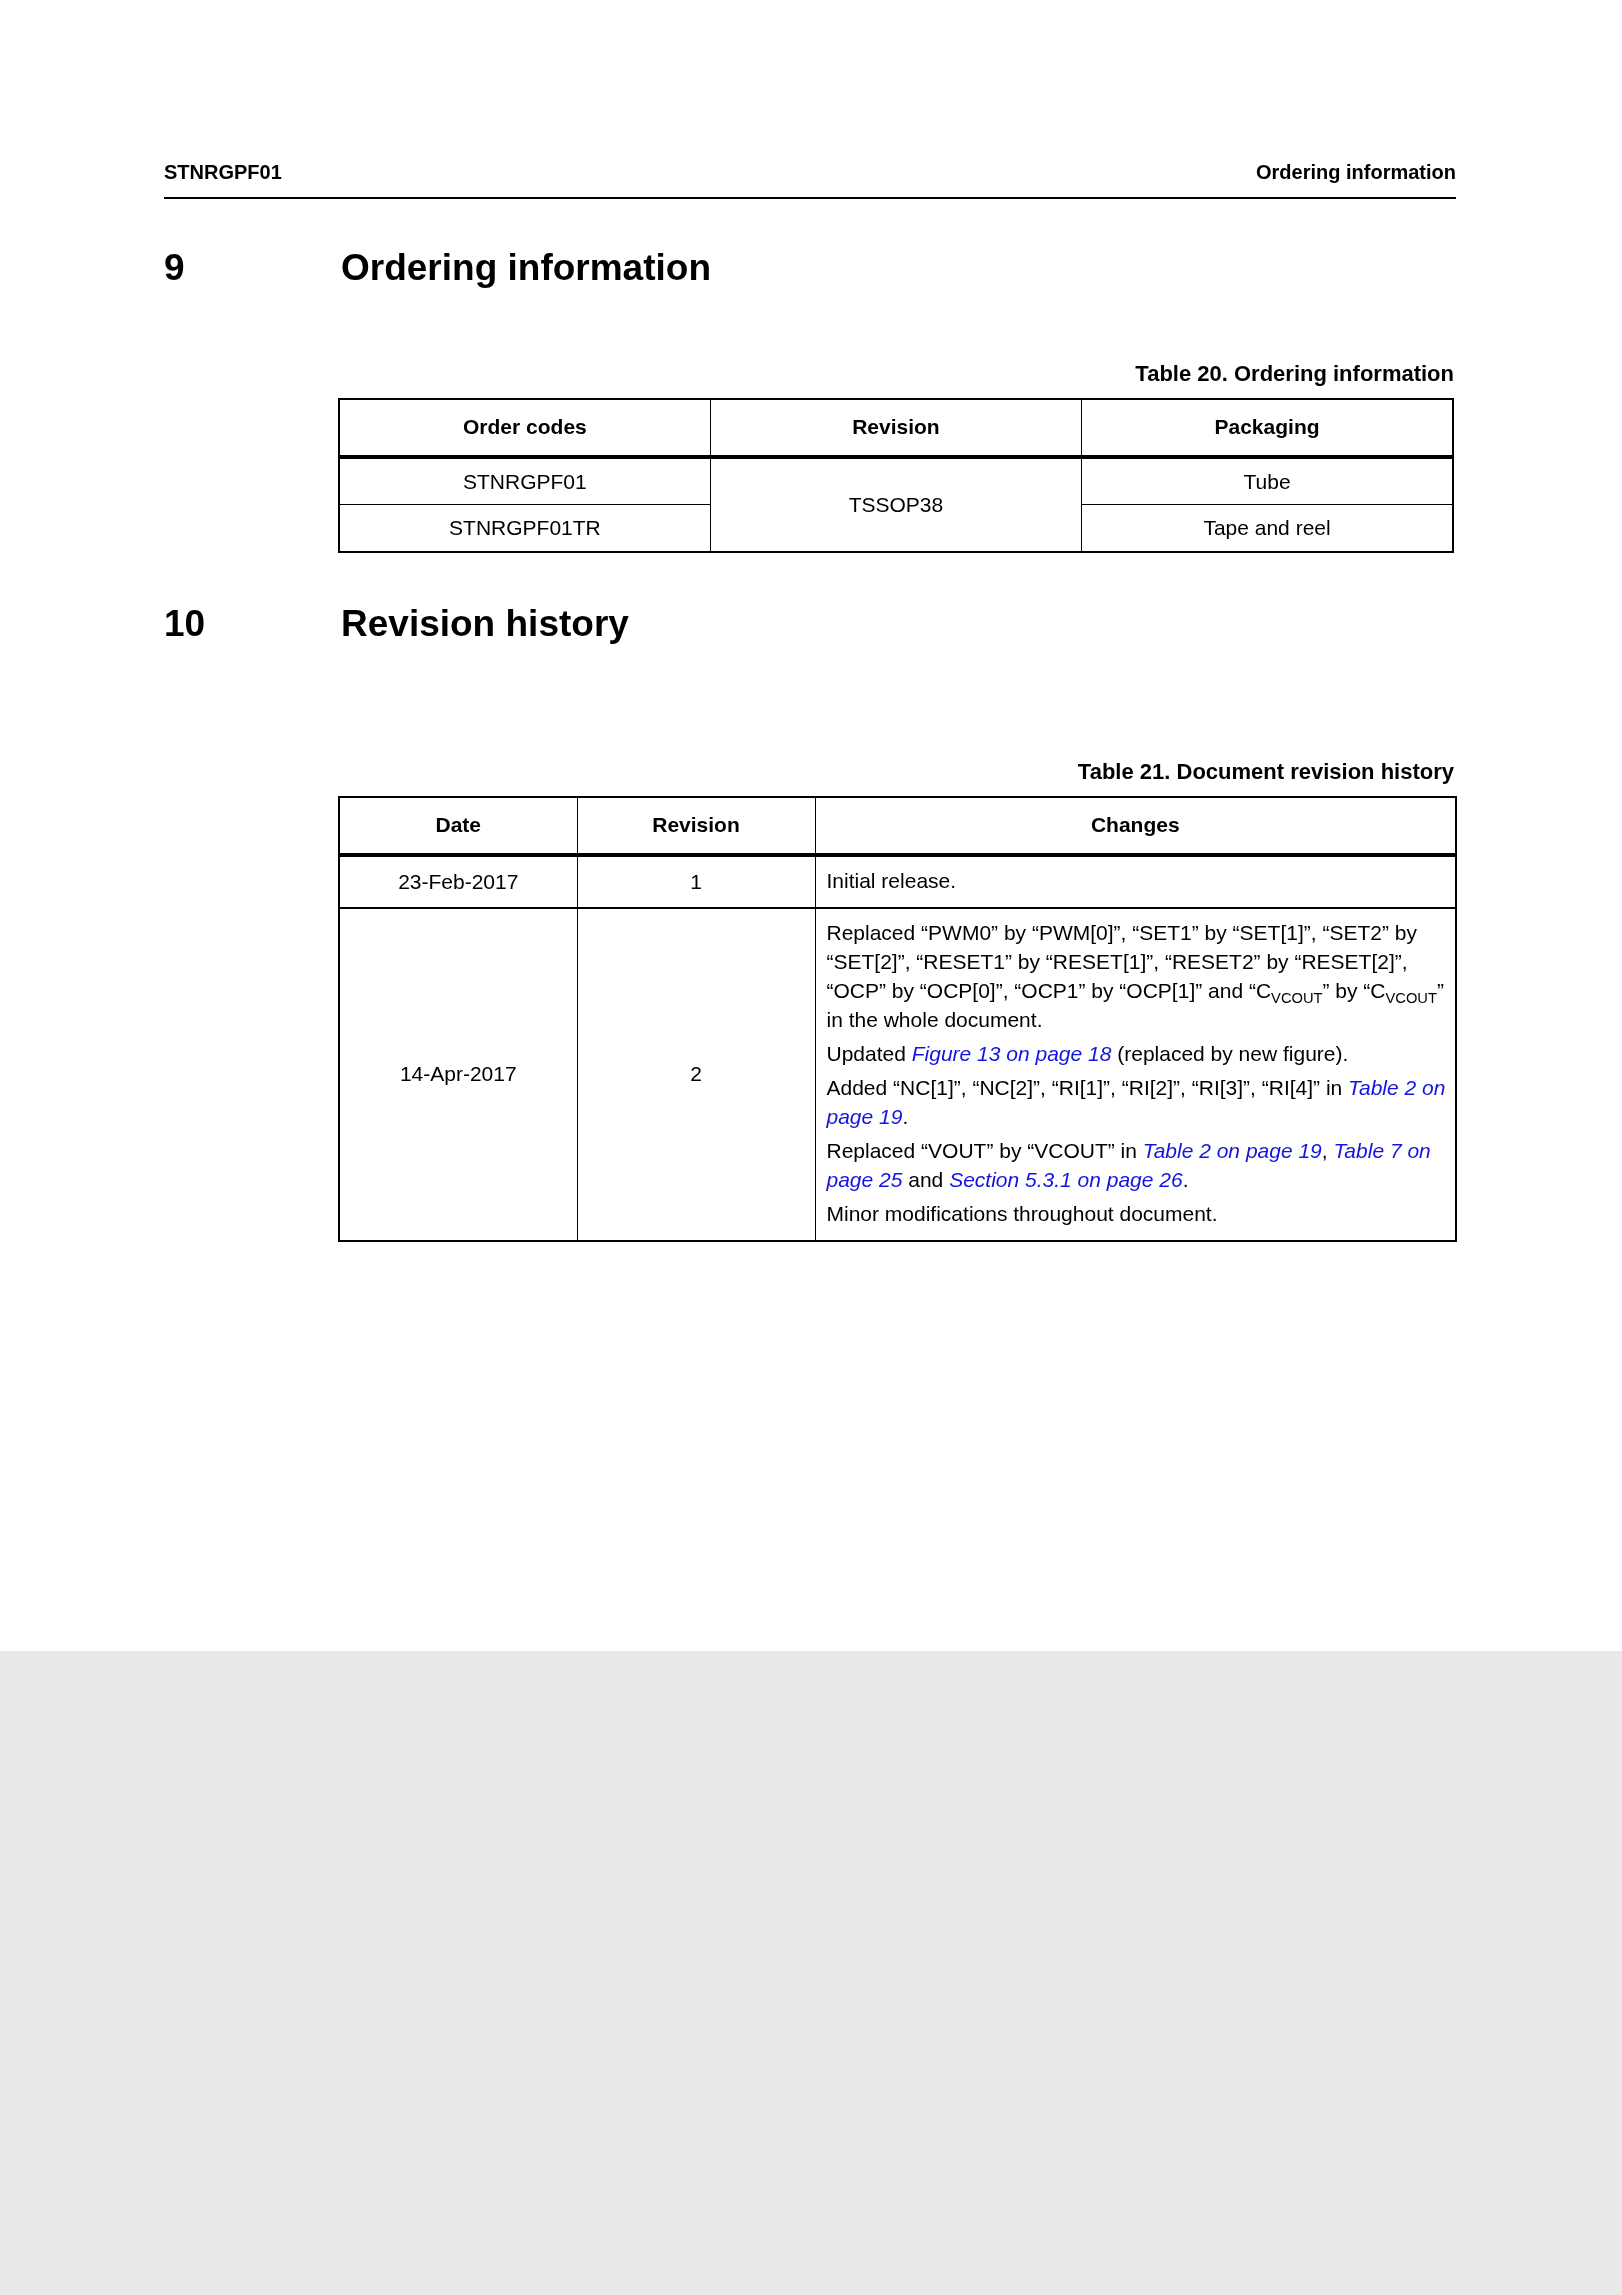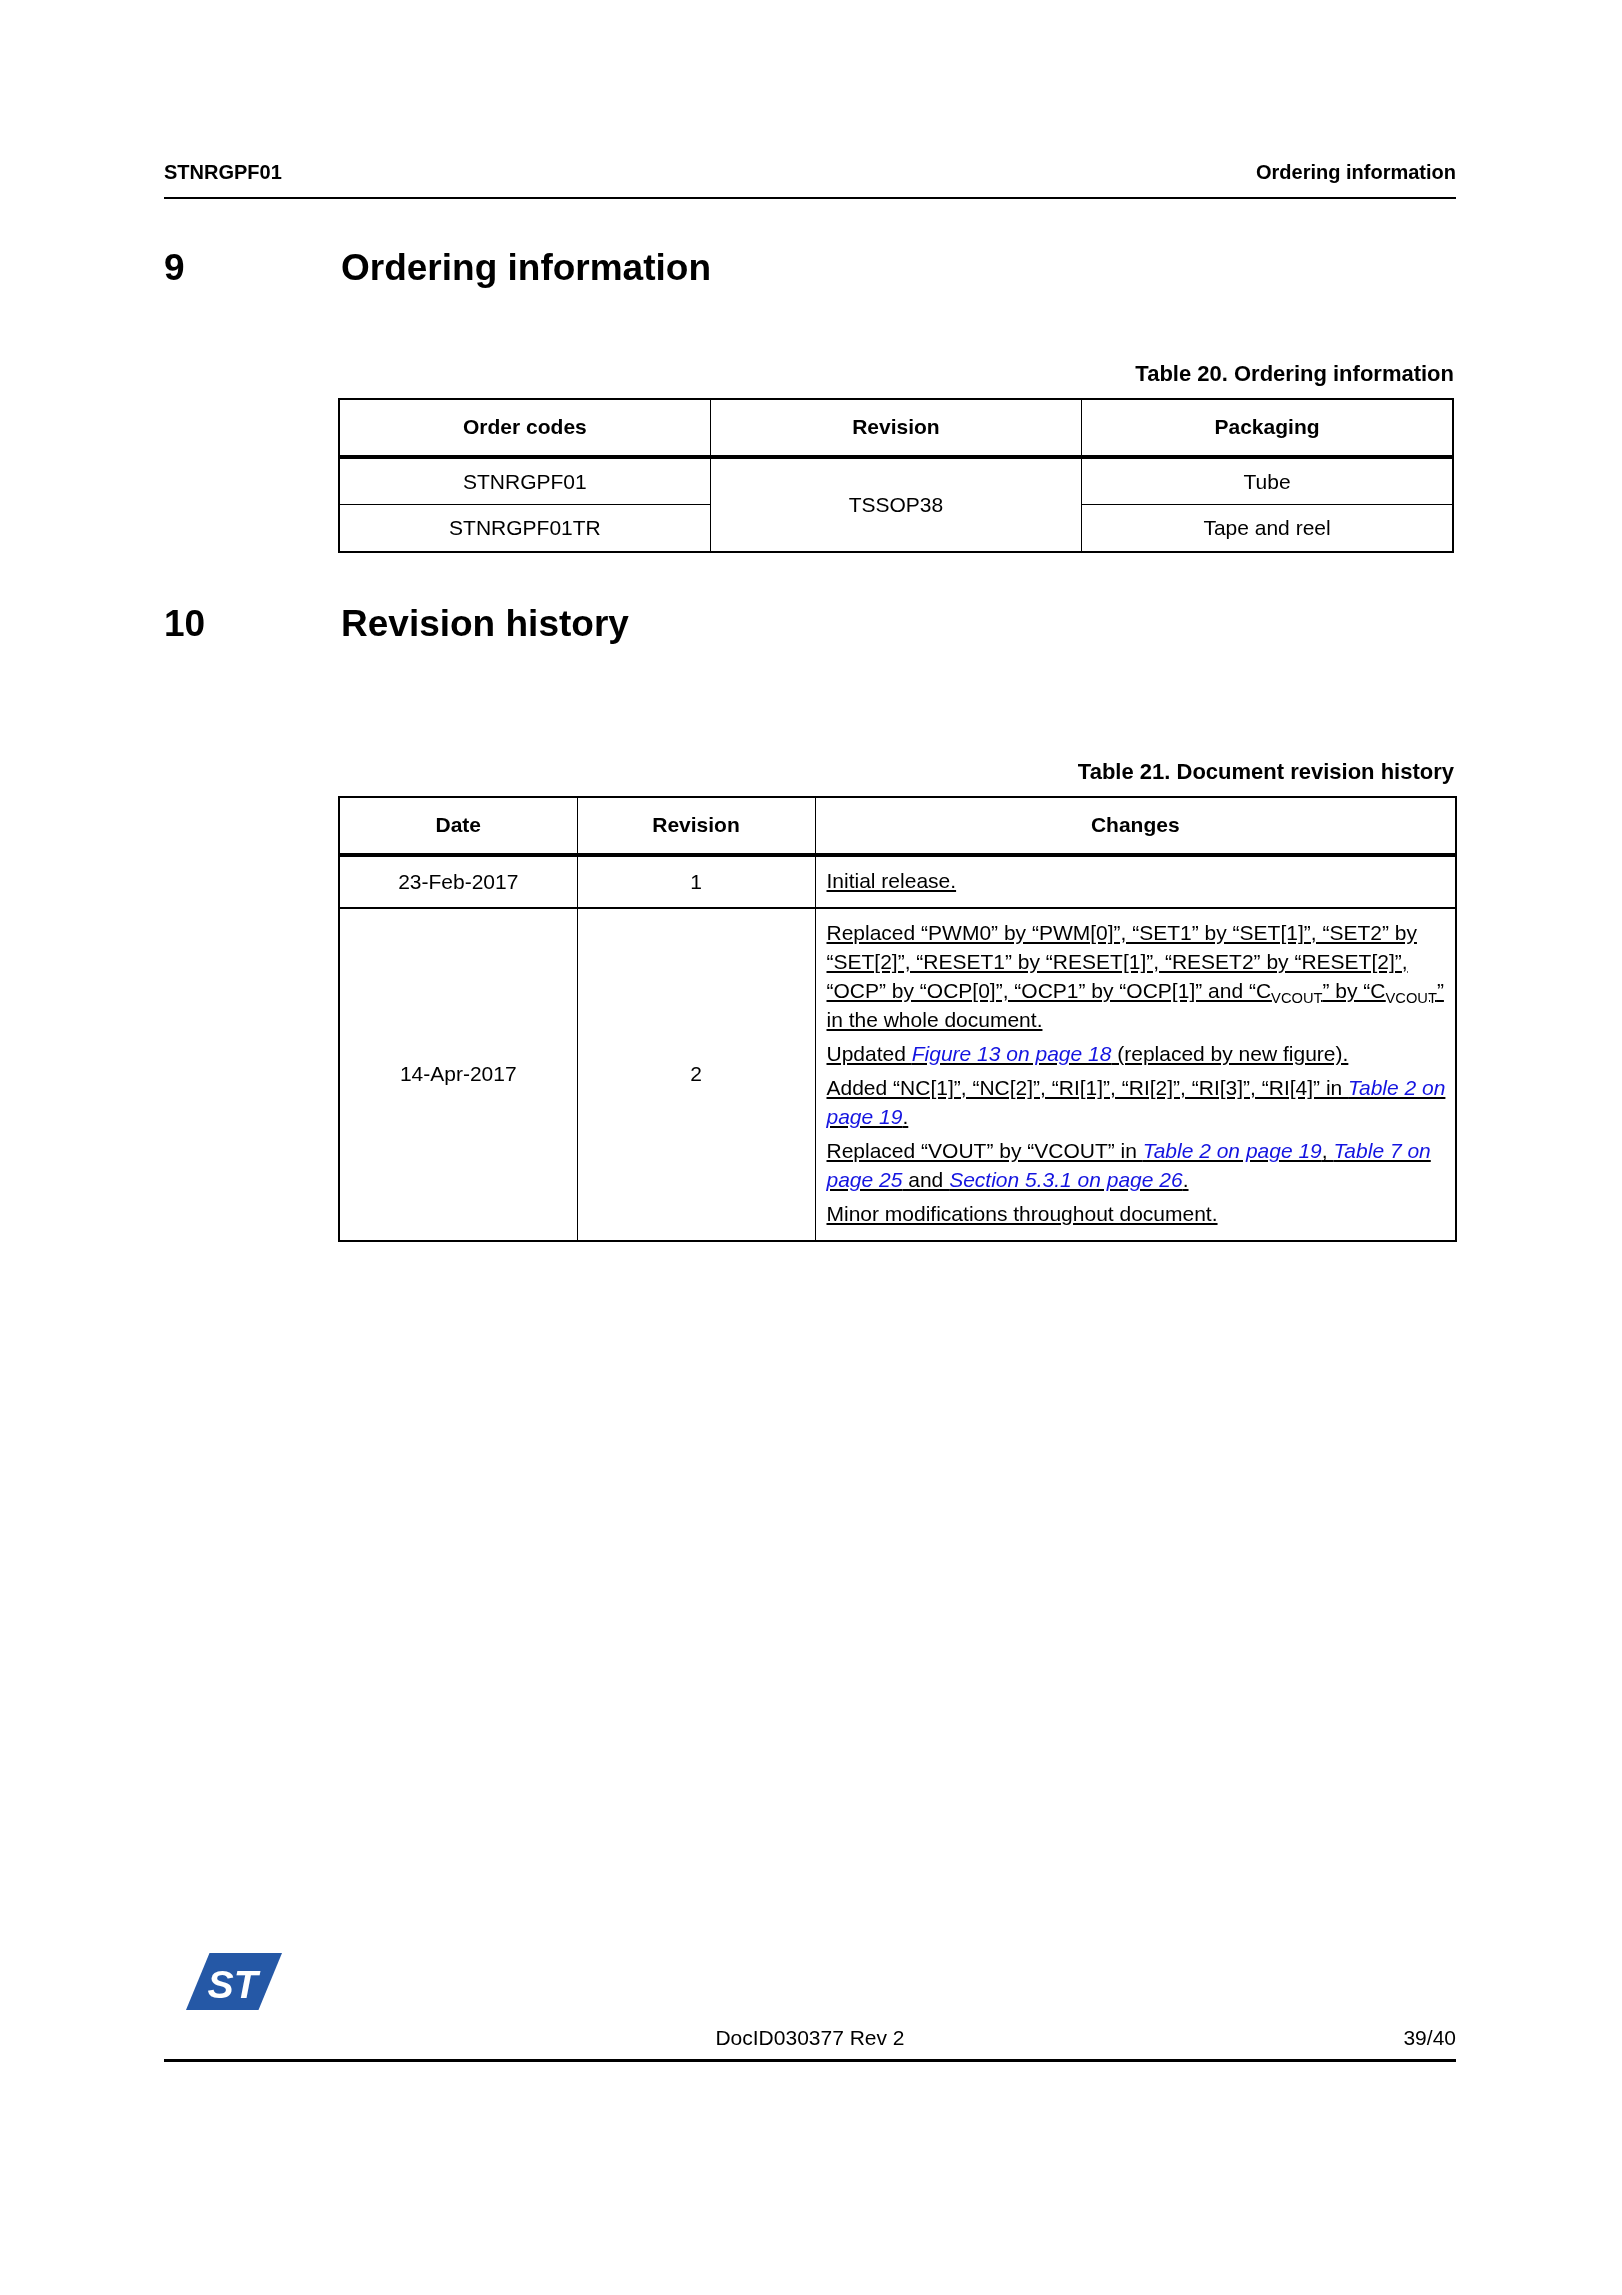--- a/index.html
+++ b/index.html
@@ -1,19 +1,19 @@
 <!DOCTYPE html>
 <html style="--link-color: #1414e0;font-size:10.5px"><head>
 <meta charset="utf-8">
 <style>
   html,body { margin:0; padding:0; background:#e8e8e8; }
   :root { --link-color:#1414e0; }
   .page {
     position:relative;
-    width:1622px; height:2295px;
+    width:1622px; height:1651px;
     background:#ffffff;
     color:#000;
     font-family:"Liberation Sans", sans-serif;
     margin:0 auto;
     overflow:hidden;
   }
 
   
   .running-header {
     position:absolute; left:164px; top:160px; width:1292px;
@@ -54,21 +54,21 @@
   }
   .dtable td {
     border:1.3px solid #000; text-align:center;
     vertical-align:middle;
     padding:9.8px 6.5px;
     line-height:26px;
   }
   .t21 tr.row-thick td { border-top:2.6px solid #000; }
   .t21 td.changes-cell, .t21 th.changes-col { }
   .t21 td.changes-cell {
-    text-align:left; padding:3.9px 9.2px 6.5px 11px;text-decoration:underline;
+    text-align:left; padding:3.9px 9.2px 6.5px 11px;
   }
   .chg-p { margin:5.2px 0; line-height:29px; }
   .chg-p sub { font-size:70%; line-height:0; }
   .doc-link { color:var(--link-color); font-style:italic; }
 
   
   .footer-logo { position:absolute; left:185px; top:1952px; }
   .footer-row {
     position:absolute; left:164px; top:2025px; width:1292px; height:26px;
     font-size:21px; line-height:26px;

